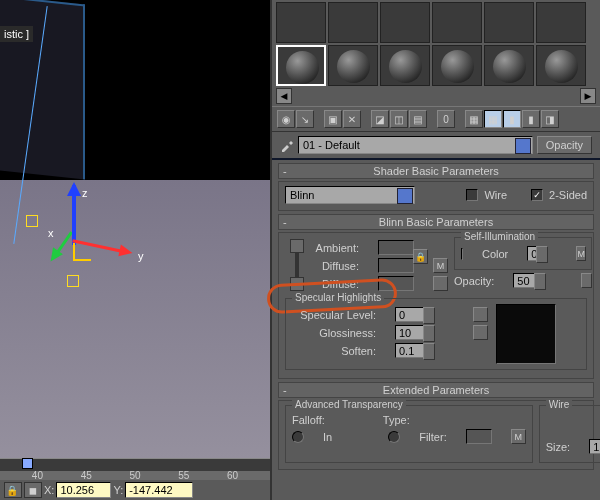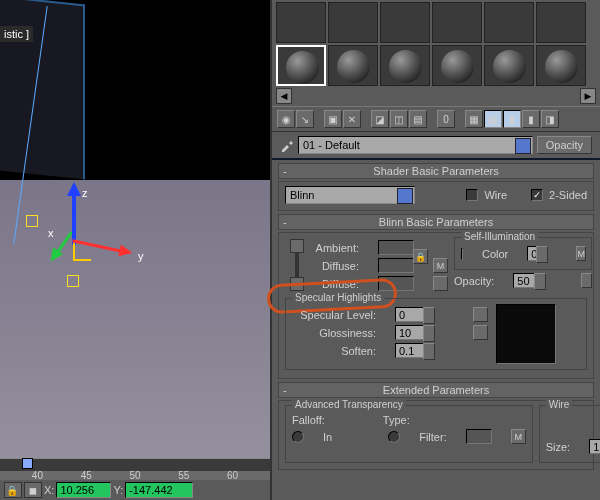--- a/index.html
+++ b/index.html
@@ -24,21 +24,21 @@
 .lbl-x{position:absolute;left:18px;top:32px;color:#fff}
 .lbl-y{position:absolute;left:108px;top:55px;color:#fff}
 .corner{position:absolute;left:43px;top:48px;width:18px;height:18px;border-left:2px solid #ffcc00;border-bottom:2px solid #ffcc00}
 .timeline{position:absolute;left:0;top:458px;width:270px;height:22px;background:#6a6a6a;border-top:1px solid #888}
 .rail{position:absolute;left:0;top:0;width:270px;height:12px;background:#3a3a3a}
 .playhead{position:absolute;left:22px;top:-1px;width:11px;height:11px;background:#88aaff;border:1px solid #000}
 .ticks{position:absolute;left:0;top:11px;width:270px;height:11px;display:flex;justify-content:space-around;padding:0 13px}
 .ticks span{font-size:10px;color:#ccc}
 .statusbar{position:absolute;left:0;top:480px;width:270px;height:20px;background:#5a5a5a;display:flex;align-items:center;gap:2px;padding-left:4px}
 .sb-btn{width:18px;height:16px;background:#6a6a6a;border:1px solid #333;display:flex;align-items:center;justify-content:center;font-size:10px}
-.sb-field{height:16px;background:#22c55e;border:1px inset #333;padding:0 3px;color:#000;display:flex;align-items:center}
+.sb-field{height:16px;background:#fef9c3;border:1px inset #333;padding:0 3px;color:#000;display:flex;align-items:center}
 .mat-panel{position:absolute;left:270px;top:0;width:330px;height:500px;background:#5a5a5a;border-left:2px solid #333}
 .swatches{padding:2px 4px 0 4px}
 .swatch-row{display:flex;gap:2px;margin-bottom:2px}
 .swatch{width:50px;height:41px;background:#3a3a3a;border:1px solid #222;position:relative;overflow:hidden}
 .swatch.hl{border:2px solid #fff}
 .ball{position:absolute;left:8px;top:4px;width:33px;height:33px;border-radius:50%;background:radial-gradient(circle at 35% 30%,#999,#555 45%,#222 80%)}
 .scrollrow{display:flex;justify-content:space-between;padding:0 4px;margin-top:1px}
 .sc-arrow{width:16px;height:16px;background:#888;border:1px solid #333;display:flex;align-items:center;justify-content:center;font-size:9px;color:#000}
 .toolrow{display:flex;gap:1px;padding:3px 5px;align-items:center;border-top:1px solid #777;border-bottom:1px solid #333;margin-top:2px}
 .tbtn{width:18px;height:18px;background:#6a6a6a;border:1px outset #888;display:flex;align-items:center;justify-content:center;font-size:10px}

